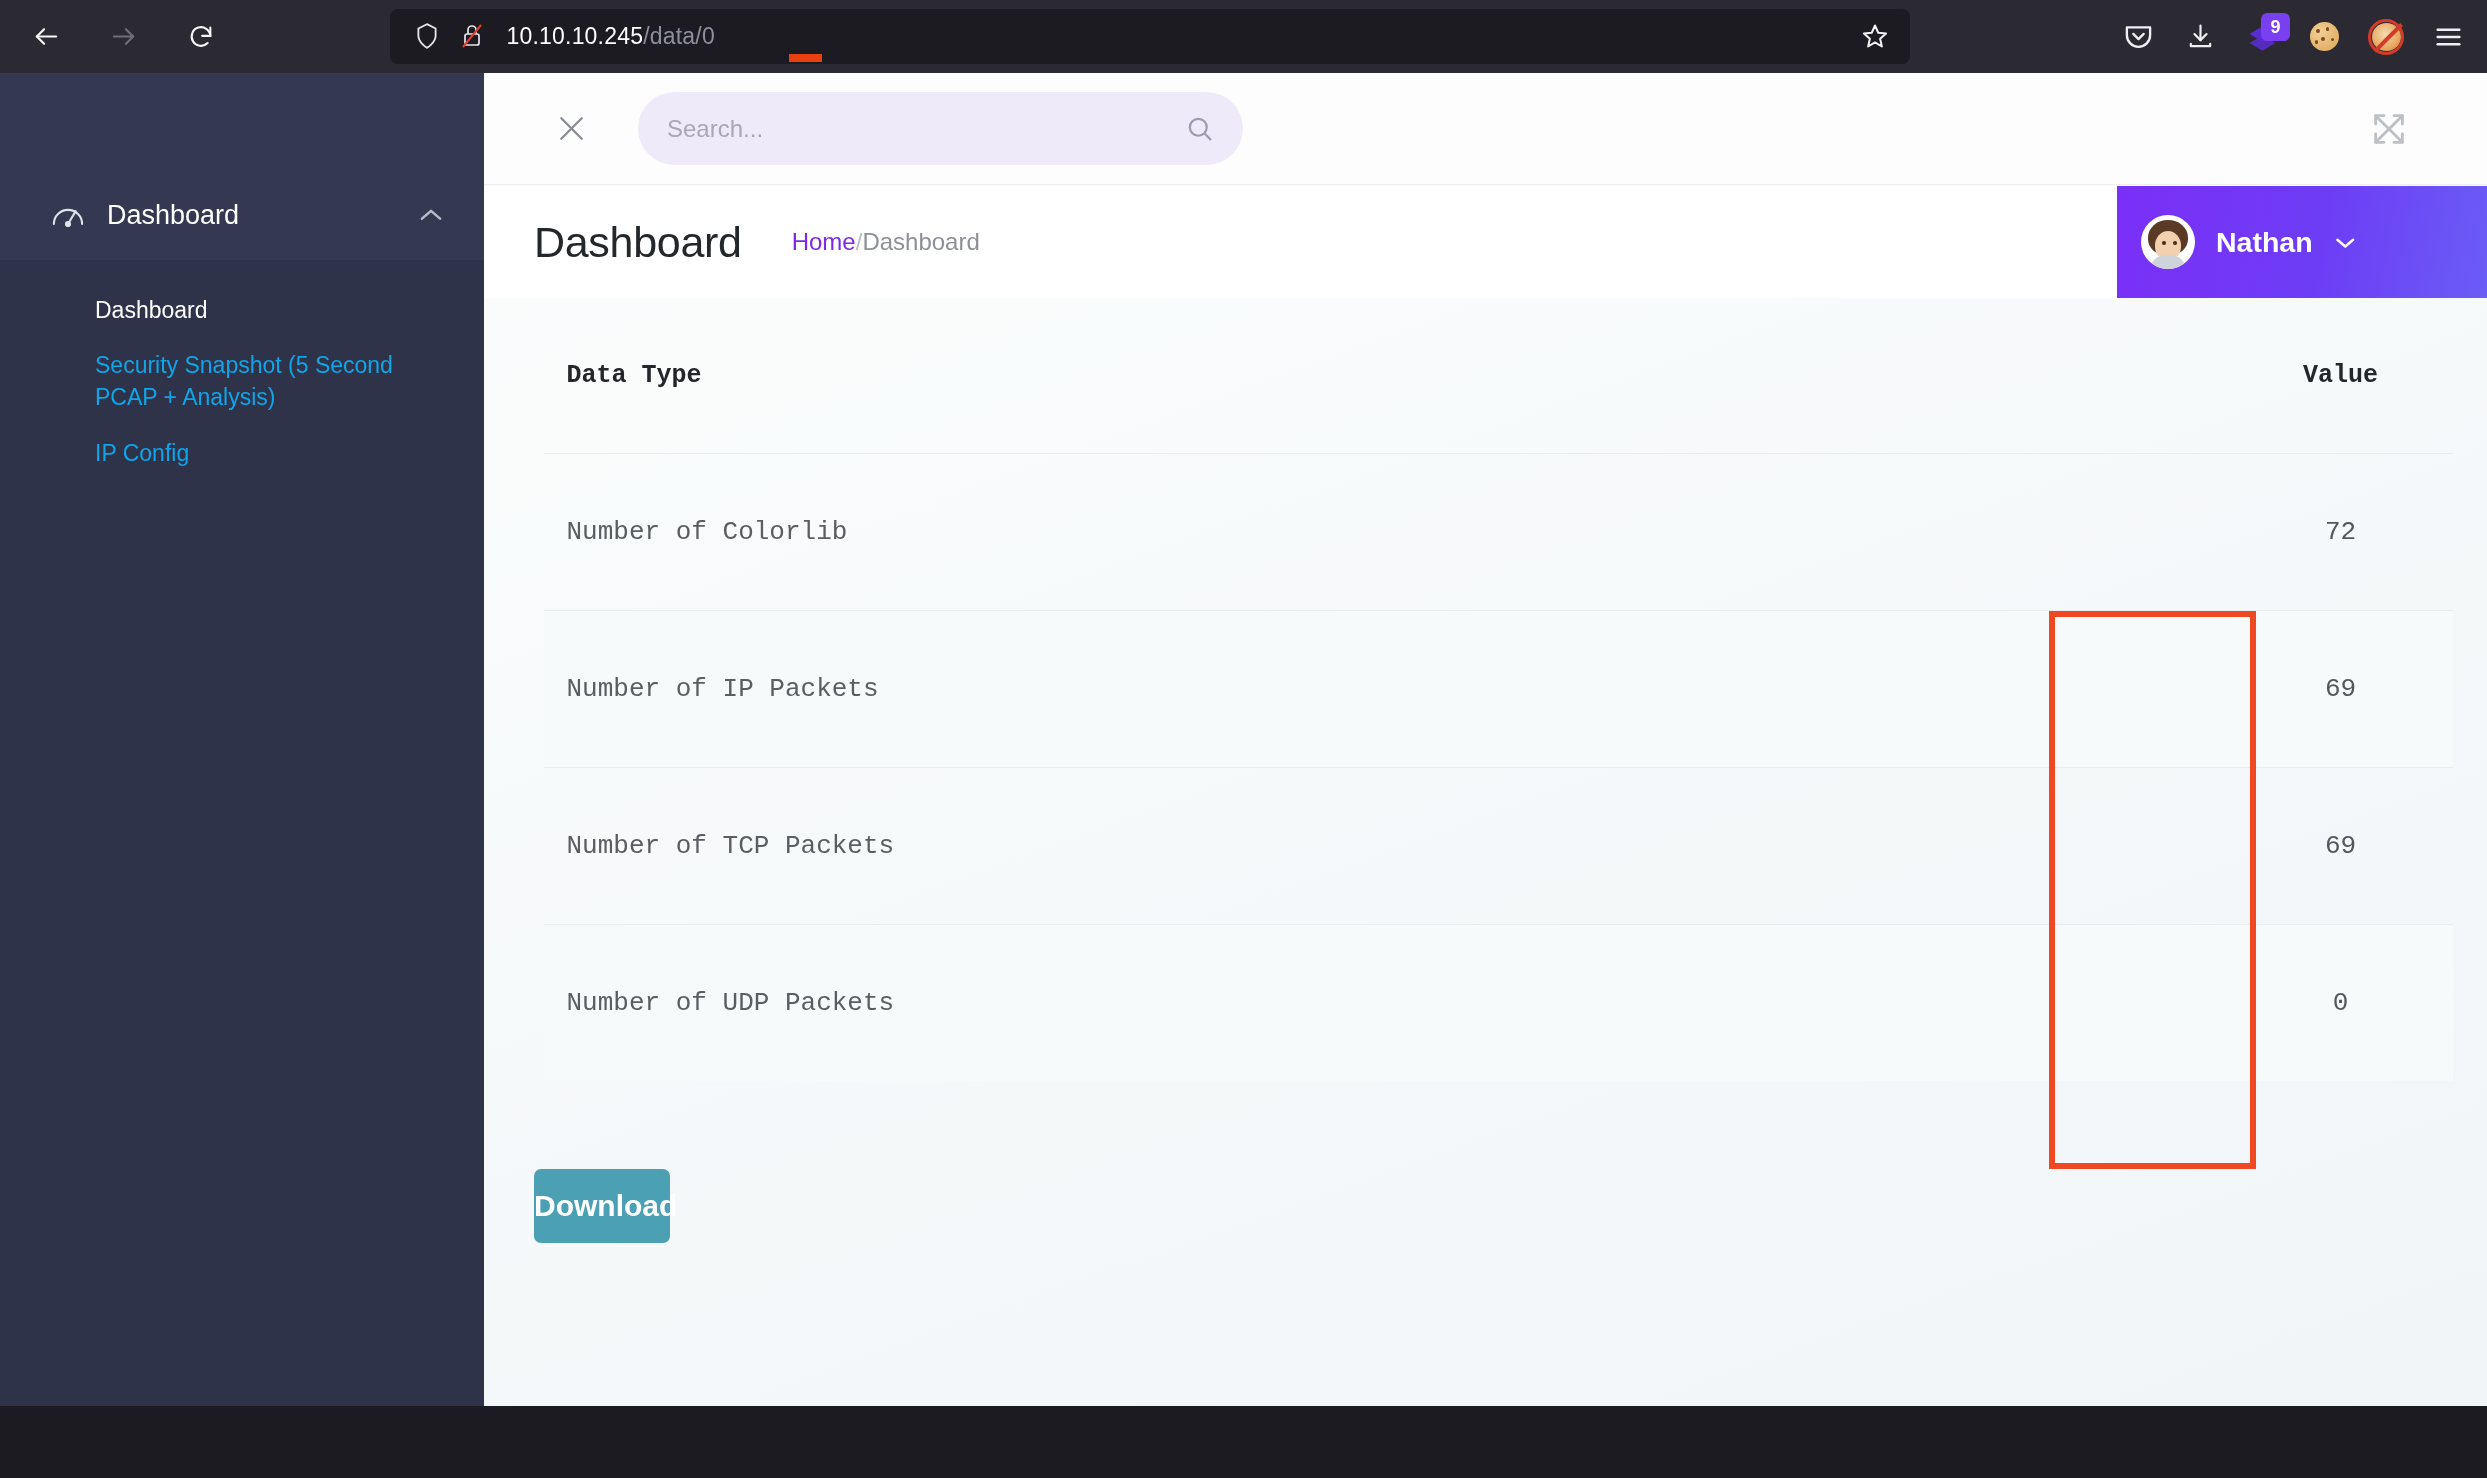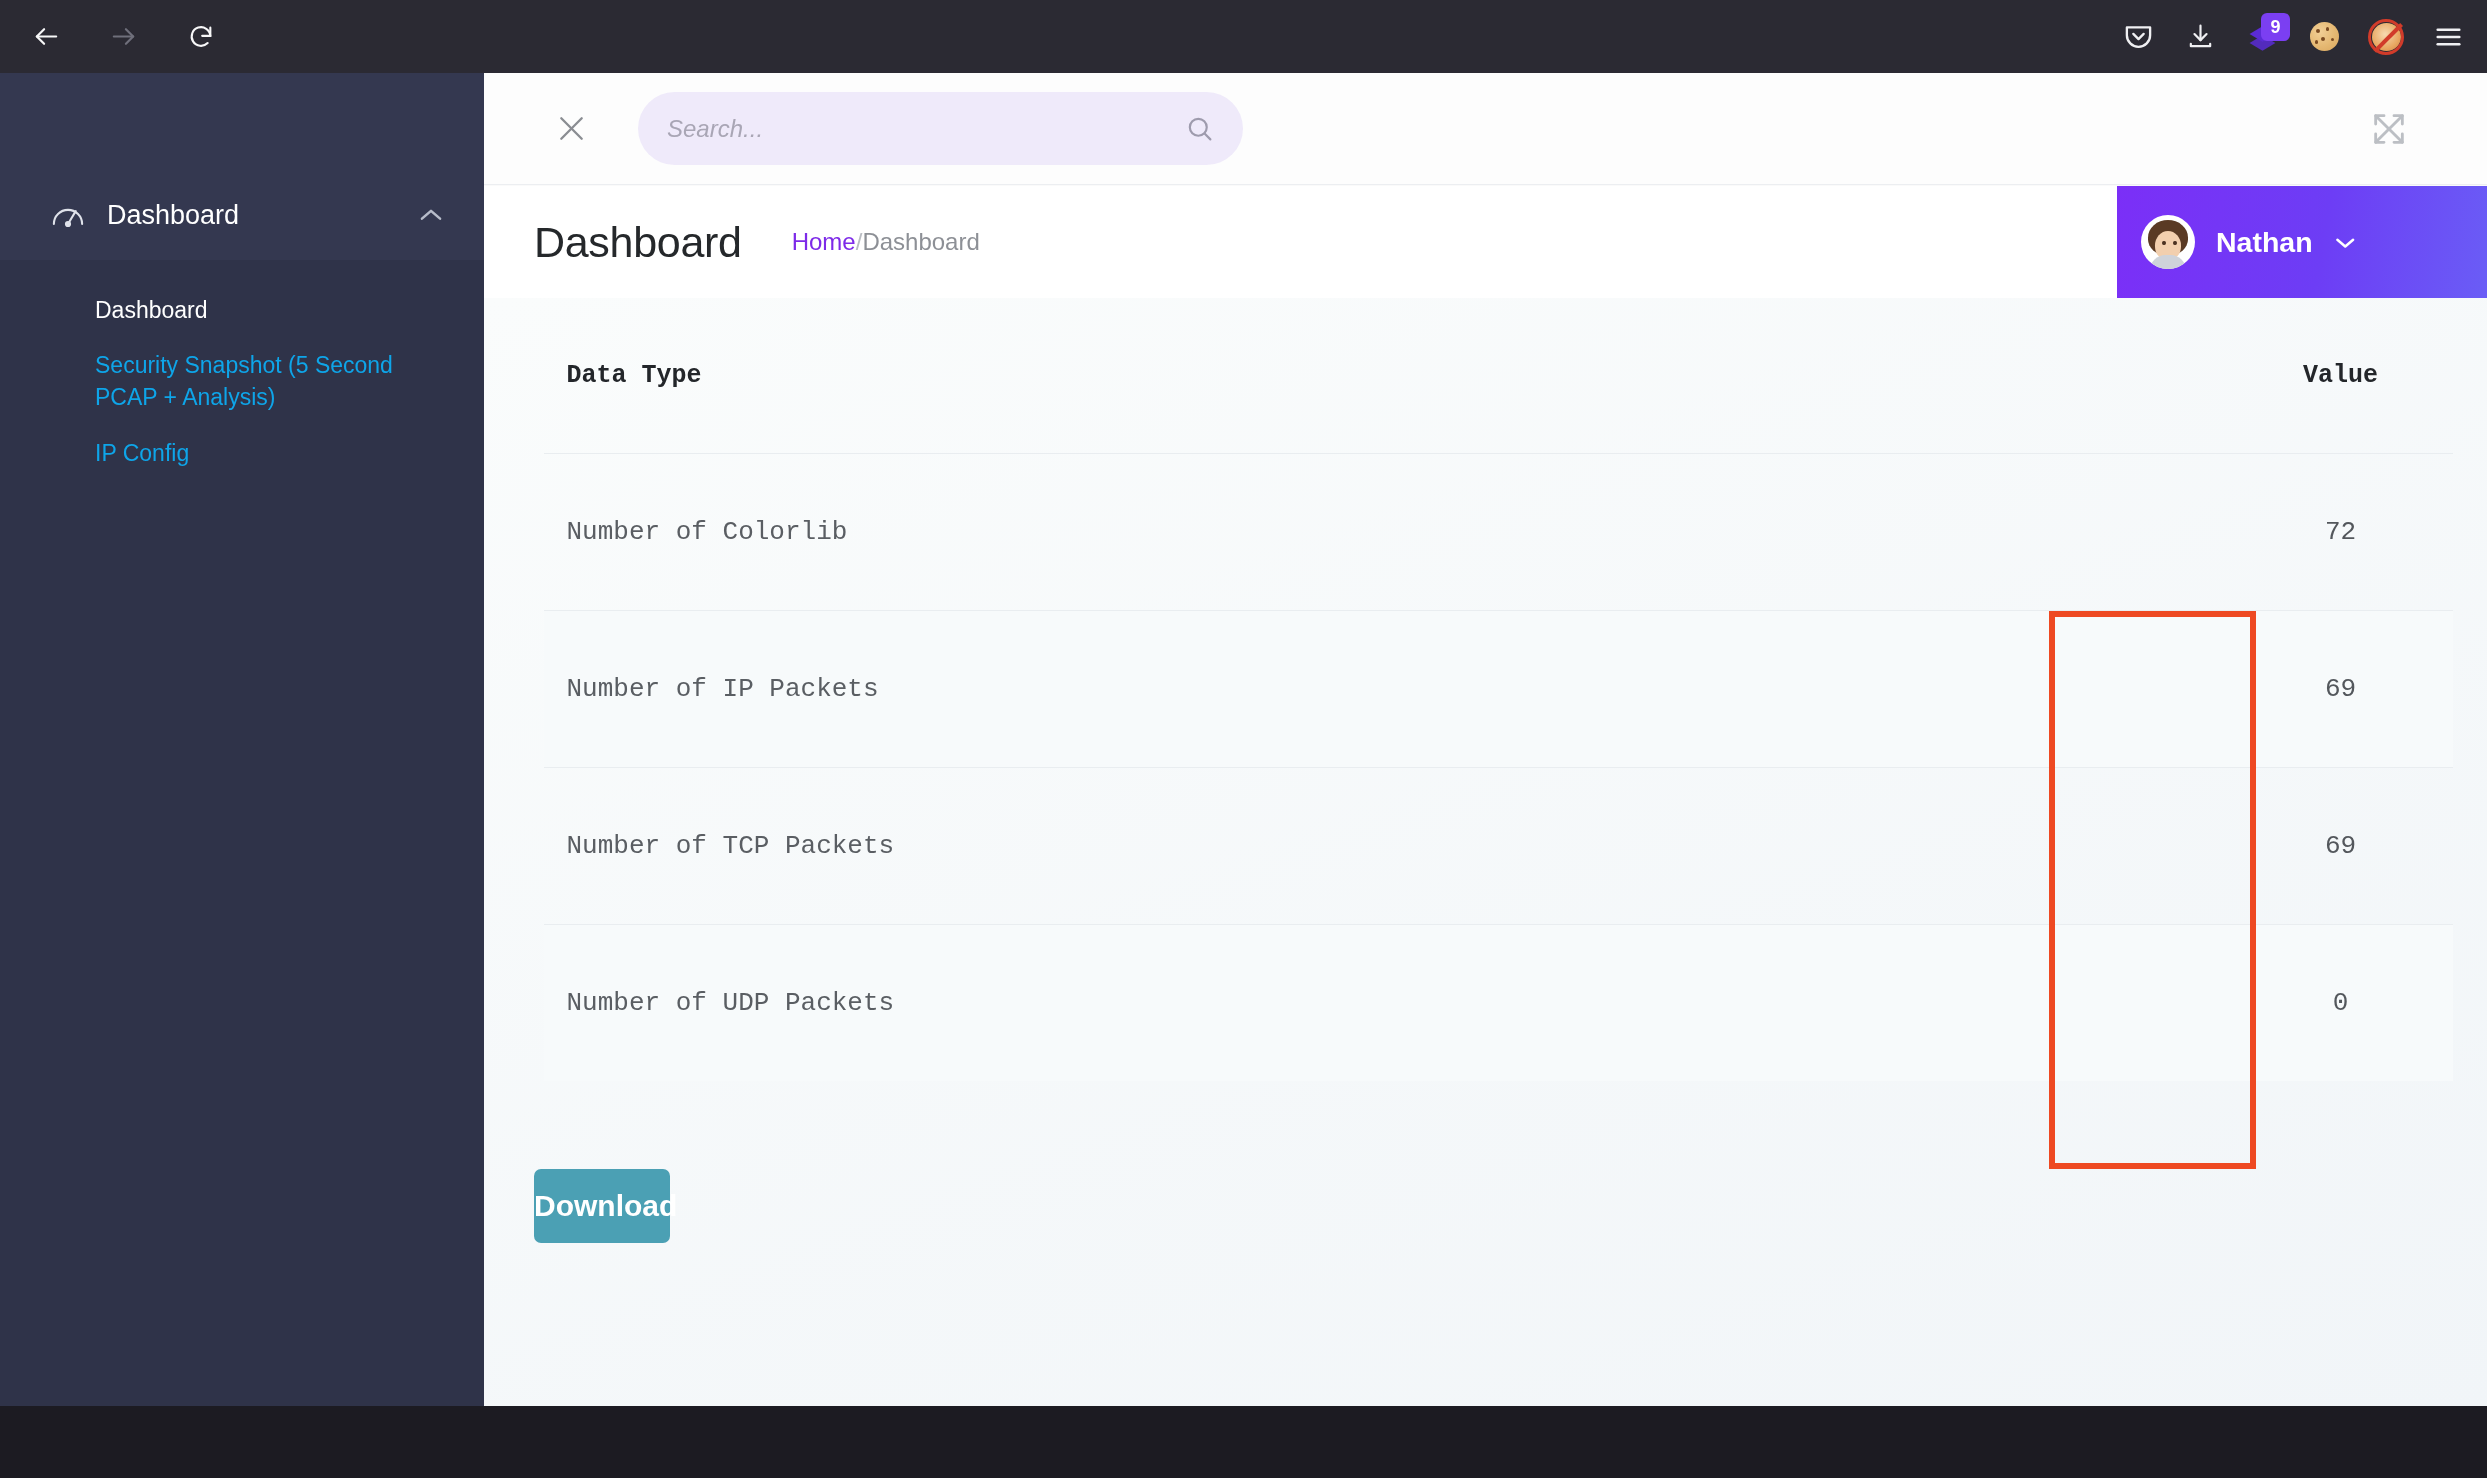--- a/index.html
+++ b/index.html
@@ -102,21 +102,21 @@
     display:flex; align-items:center; background:#fdfdfd;
     border-bottom:0.9px solid #eceef1;
   }
   .close-x{ margin-left:66px; width:43px; height:43px; display:flex; align-items:center; justify-content:center; }
   .search-wrap{
     margin-left:45px; width:605px; height:73px; border-radius:38px; background:#efeafa;
     display:flex; align-items:center; padding:0 29px; position:relative;
   }
   .search-wrap input{
     flex:1; border:none; outline:none; background:transparent;
-    font-family:"Liberation Sans", sans-serif; font-size:24px; color:#6d6d7a;font-style:italic;
+    font-family:"Liberation Sans", sans-serif; font-size:24px; color:#6d6d7a;
   }
   .search-wrap input::placeholder{ color:#a9a6b5; }
   .expand-btn{ position:absolute; right:79px; width:40px; height:40px; }
 
   
   .titlebar{
     position:absolute; left:0; top:113px; width:2004px; height:112px;
     background:#ffffff; display:flex; align-items:center;
   }
   .ptitle{ margin-left:50px; font-size:43px; color:#25282b; font-weight:400; letter-spacing:-0.3px; }
@@ -198,20 +198,43 @@
         </svg>
     </div>
     <div class="nav-btn">
       <svg width="28" height="28" viewBox="0 0 24 24" fill="none" stroke="#f7f7f8" stroke-width="1.8" stroke-linecap="round">
           <path d="M20 11a8 8 0 1 0-2.3 6.2"></path>
           <polyline points="20,4 20,11 13,11"></polyline>
         </svg>
     </div>
   </div>
 
+  <div class="urlbar">
+    <div class="url-icon url-shield">
+      <svg width="26" height="28" viewBox="0 0 24 26" fill="none" stroke="#e6e6ea" stroke-width="1.7">
+          <path d="M12 2 L20 6 V13 C20 19 12 24 12 24 C12 24 4 19 4 13 V6 Z"></path>
+        </svg>
+    </div>
+    <div class="url-icon url-lock">
+      <svg width="24" height="28" viewBox="0 0 24 28" fill="none" stroke="#e6e6ea" stroke-width="1.7">
+        <rect x="5" y="12" width="14" height="11" rx="2"></rect>
+          <path d="M8 12 V8 a4 4 0 0 1 8 0 v4"></path>
+        <line x1="3" y1="25" x2="21" y2="3" stroke="#e2402c" stroke-width="2"></line>
+      </svg>
+    </div>
+    <div class="url-text">
+      <span>10.10.10.245</span><span class="dim">/data/0</span>
+      <span class="url-underline"></span>
+    </div>
+    <div class="url-star">
+      <svg width="28" height="28" viewBox="0 0 24 24" fill="none" stroke="#f2f2f5" stroke-width="1.7" stroke-linejoin="round">
+          <polygon points="12,3 14.8,9.2 21.5,9.8 16.4,14.3 17.9,21 12,17.5 6.1,21 7.6,14.3 2.5,9.8 9.2,9.2"></polygon>
+        </svg>
+    </div>
+  </div>
 
   <div class="chrome-right">
     <div class="chrome-icon">
       <svg width="31" height="31" viewBox="0 0 24 24" fill="none" stroke="#f0f0f3" stroke-width="1.8" stroke-linecap="round" stroke-linejoin="round">
           <path d="M3 5h18v6a9 9 0 0 1-18 0Z"></path>
           <polyline points="8,10 12,14 16,10"></polyline>
         </svg>
     </div>
     <div class="chrome-icon">
       <svg width="29" height="29" viewBox="0 0 24 24" fill="none" stroke="#f0f0f3" stroke-width="1.8" stroke-linecap="round" stroke-linejoin="round">

